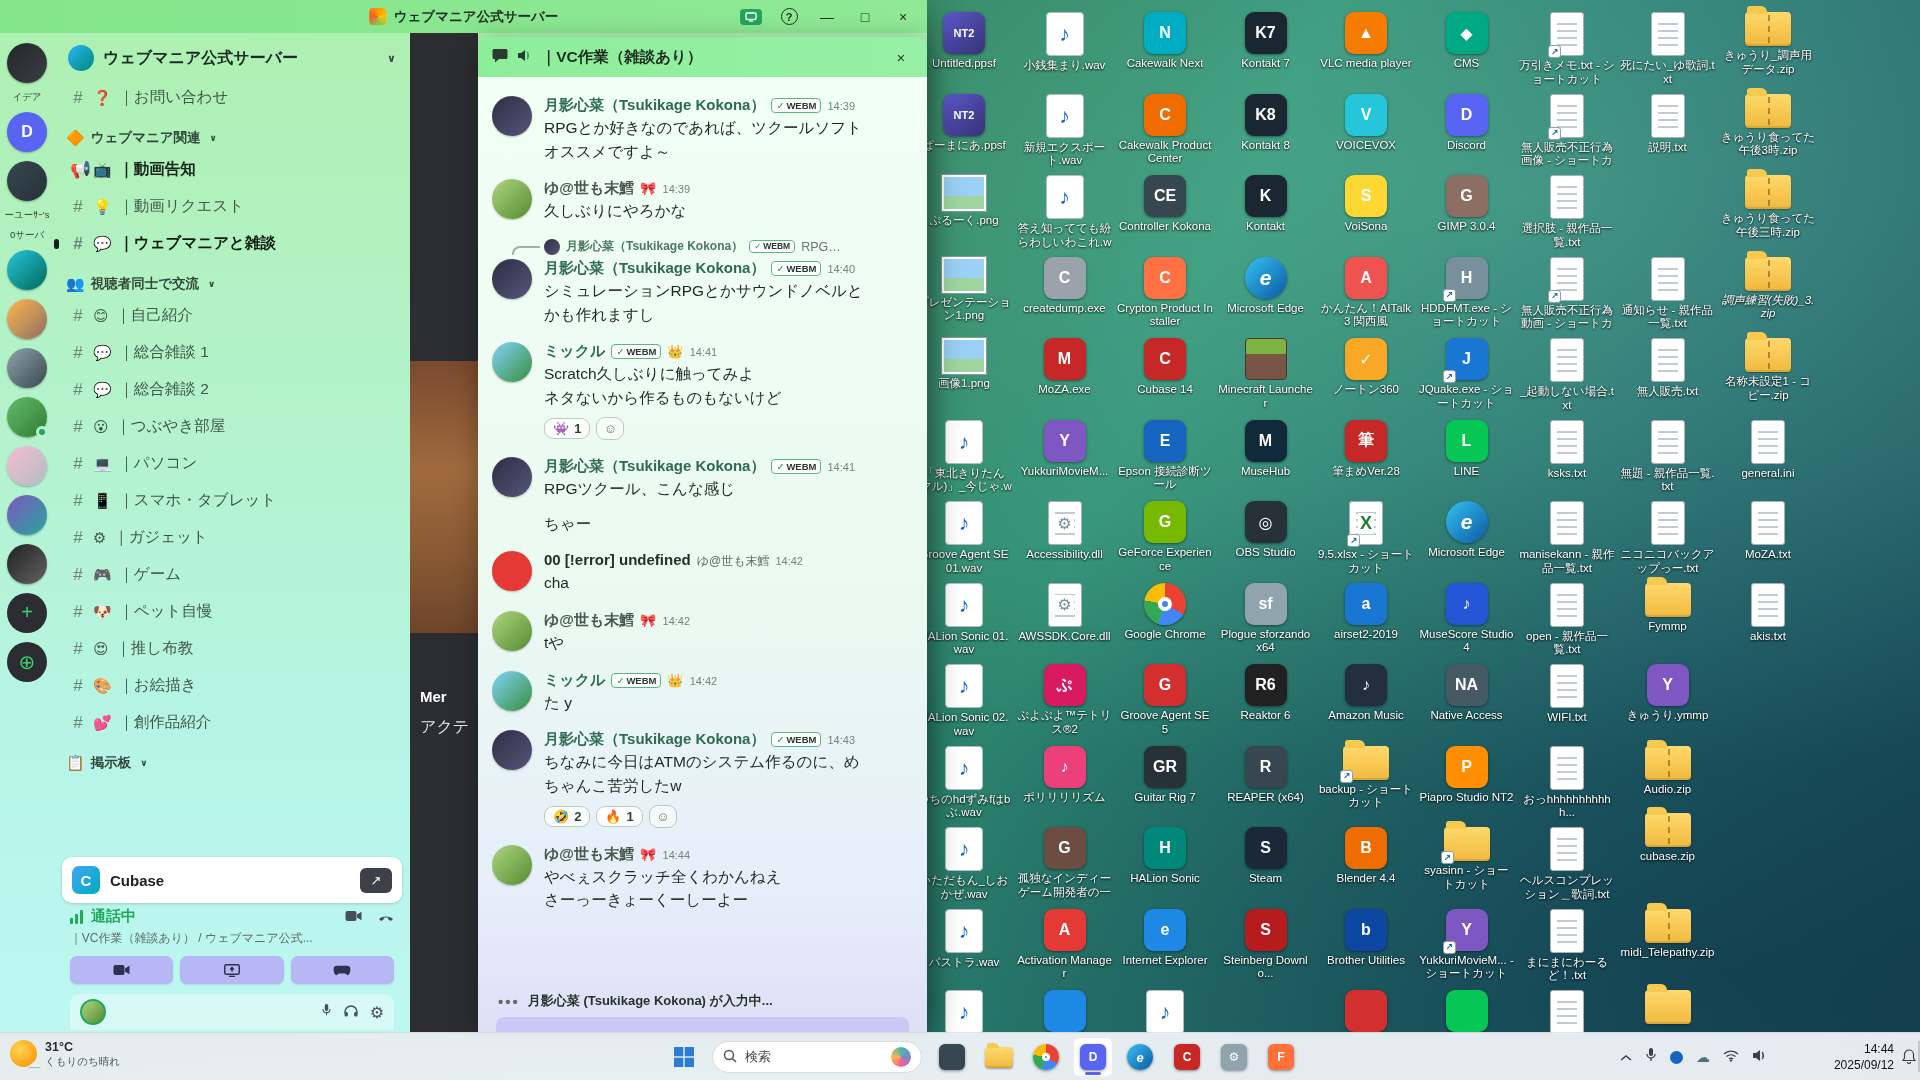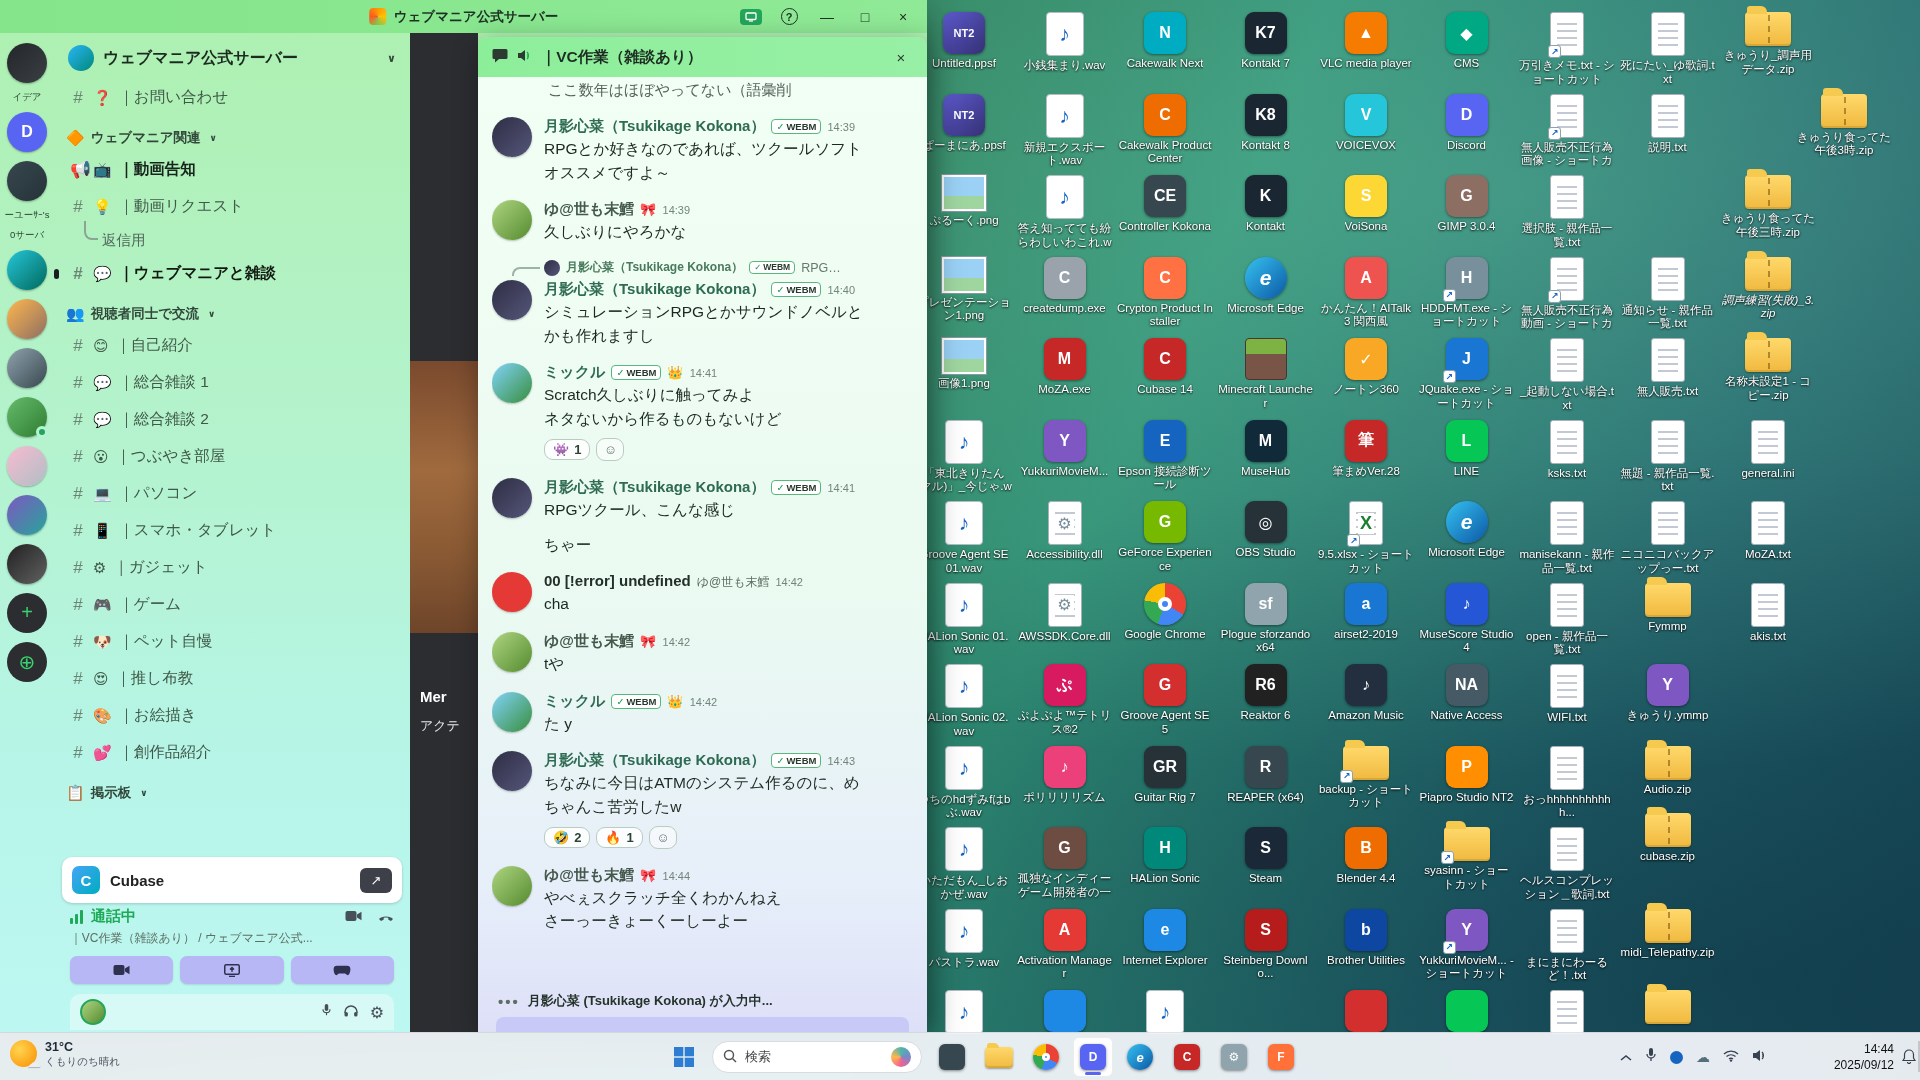--- a/index.html
+++ b/index.html
@@ -130,21 +130,21 @@
   .user-strip{display:flex;align-items:center;gap:8px;margin-top:10px;padding:5px 10px;height:36px;
     background:rgba(255,255,255,.4);border-radius:10px 10px 0 0;overflow:hidden;}
   .user-av{width:26px;height:26px;border-radius:50%;background:linear-gradient(135deg,#aed581,#558b2f);
     border:2px solid #23a55a;}
   .strip-icons{margin-left:auto;display:flex;gap:12px;color:#475059;}
   
   .vstrip{width:68px;flex:0 0 auto;background:#2b2d31;position:relative;overflow:hidden;}
   .vimg{position:absolute;left:0;right:0;top:328px;height:272px;
     background:linear-gradient(180deg,#7a4a2e,#a06a3e 40%,#8a5a34 70%,#6e452a);}
   .vtext1{position:absolute;left:10px;top:655px;color:#fff;font-weight:bold;font-size:15px;}
-  .vtext2{position:absolute;left:10px;top:684px;color:#e8e8e8;font-size:13px;}
+  .vtext2{position:absolute;left:10px;top:684px;color:#e8e8e8;font-size:16px;}
   
   #chat-overlay{position:absolute;left:478px;top:37px;width:449px;bottom:0;display:flex;
     flex-direction:column;border-radius:10px 10px 0 0;overflow:hidden;
     box-shadow:0 4px 26px rgba(0,0,0,.3);}
   .ov-header{height:40px;flex:0 0 auto;display:flex;align-items:center;gap:9px;padding:0 14px;
     background:linear-gradient(90deg,#8dee9a,#97f0a5);}
   .ov-title{font-weight:bold;font-size:15.5px;color:#1d2d22;}
   .ov-close{margin-left:auto;color:#2d3a31;font-size:15px;width:24px;text-align:center;}
   .ov-body{flex:1;min-height:0;display:flex;flex-direction:column;padding:2px 14px 0;
     background:linear-gradient(180deg,rgba(244,255,246,.97) 0%,rgba(236,250,242,.97) 55%,
@@ -823,21 +823,21 @@
         <div class="dlabel">midi_Telepathy.zip</div>
       </div>
       <div class="dcell" style="left: 1619.5px; top: 990px;">
         <span class="ic ic-folder"></span>
         <div class="dlabel"></div>
       </div>
       <div class="dcell" style="left: 1720px; top: 12px;">
         <span class="ic ic-folder zip"></span>
         <div class="dlabel">きゅうり_調声用データ.zip</div>
       </div>
-      <div class="dcell" style="left: 1796px; top: 93.5px;">
+      <div class="dcell" style="left: 1720px; top: 93.5px;">
         <span class="ic ic-folder zip"></span>
         <div class="dlabel">きゅうり食ってた午後3時.zip</div>
       </div>
       <div class="dcell" style="left: 1720px; top: 175px;">
         <span class="ic ic-folder zip"></span>
         <div class="dlabel">きゅうり食ってた午後三時.zip</div>
       </div>
       <div class="dcell" style="left: 1720px; top: 256.5px; font-style: italic;">
         <span class="ic ic-folder zip"></span>
         <div class="dlabel">調声練習(失敗)_3.zip</div>
@@ -929,23 +929,20 @@
             <div class="ch-row bold">
               <span class="hash">📢</span>
               <span class="ch-emoji">📺</span>
               <span class="ch-label">｜動画告知</span>
             </div>
             <div class="ch-row">
               <span class="hash">#</span>
               <span class="ch-emoji">💡</span>
               <span class="ch-label">｜動画リクエスト</span>
             </div>
-            <div class="ch-thread">
-              <span>返信用</span>
-            </div>
             <div class="ch-row active">
               <span class="hash">#</span>
               <span class="ch-emoji">💬</span>
               <span class="ch-label">｜ウェブマニアと雑談</span>
             </div>
             <div class="ch-cat">
               <span class="ch-emoji">👥</span>
               <span>視聴者同士で交流</span>
               <span class="caret">∨</span>
             </div>
@@ -1092,21 +1089,20 @@
             </svg></span>
         <span><svg width="15" height="13" viewBox="0 0 15 13">
               <path d="M1 4h3l4-3v11l-4-3H1z" fill="#2d3a31"></path>
               <path d="M10 3a5 5 0 0 1 0 7M10.5 5a2.5 2.5 0 0 1 0 3" stroke="#1faa58" fill="none" stroke-width="1.3"></path>
             </svg></span>
         <span class="ov-title">｜VC作業（雑談あり）</span>
         <span class="ov-close">×</span>
       </div>
       <div class="ov-body">
         <div id="message-list">
-            <div class="m-clip">ここ数年はほぼやってない（語彙削</div>
             <div class="msg">
               <span class="av" style="background: linear-gradient(135deg, rgb(46, 46, 68), rgb(85, 85, 122));"></span>
               <div class="m-body">
                 <div class="m-head">
                   <span class="m-author" style="color: rgb(46, 107, 82);">月影心菜（Tsukikage Kokona）</span>
                   <span class="webm">
                     <span class="wcheck">✓</span>
                     <span>WEBM</span>
                   </span>
                   <span class="m-time">14:39</span>

